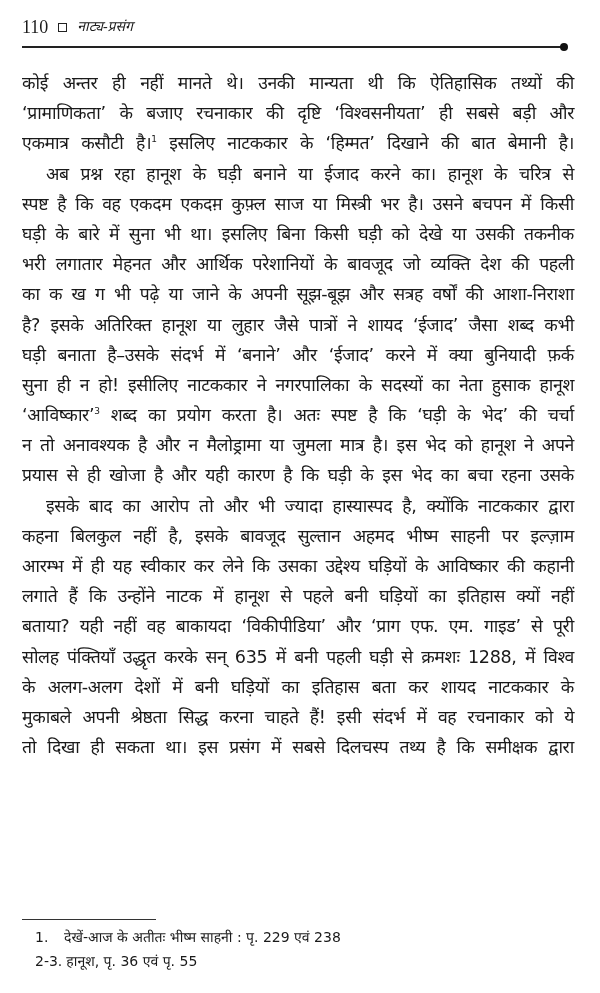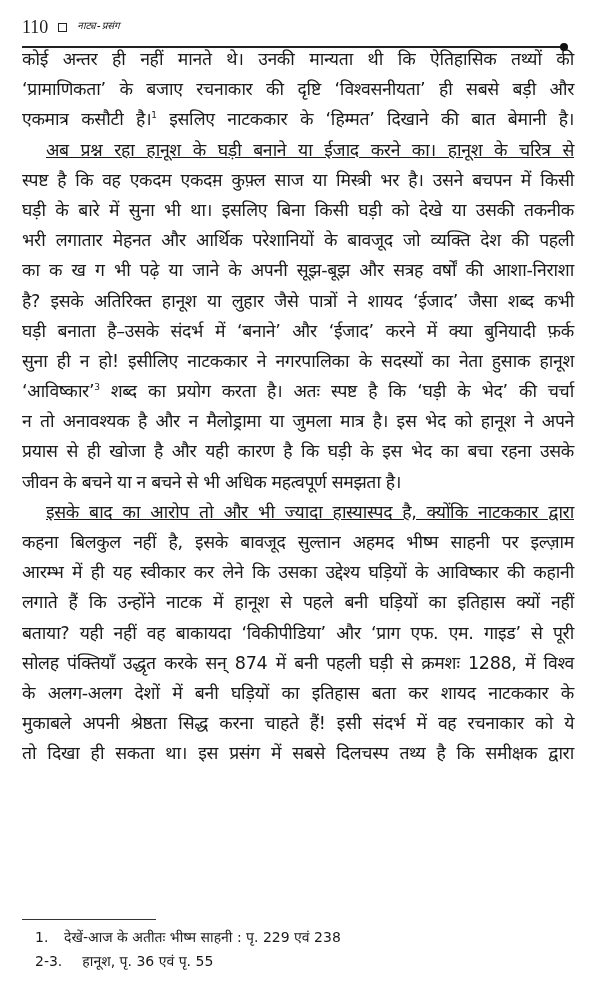--- a/index.html
+++ b/index.html
@@ -36,23 +36,23 @@
       font-size: 18px;
     }
     .head-box {
       display: inline-block;
       width: 9px;
       height: 9px;
       border: 1.4px solid #222;
       box-sizing: border-box;
     }
     .head-title {
-      font-family: Liberation Mono, monospace;
+      font-family: Liberation Serif, serif;
       font-style: italic;
-      font-size: 10px;
+      font-size: 14px;
     }
     .head-rule {
       position: absolute;
       left: 22px;
       top: 46px;
       width: 542px;
       height: 2px;
       background: #222;
     }
     .head-rule-dot {
@@ -60,37 +60,36 @@
       left: 560px;
       top: 43px;
       width: 8px;
       height: 8px;
       border-radius: 50%;
       background: #111;
     }
     .body-text {
       position: absolute;
       left: 22px;
-      top: 44px;
+      top: 68px;
       width: 552px;
     }
     .line {
       display: block;
       height: 30.2px;
       line-height: 30.2px;
       font-size: 17.6px;
       white-space: nowrap;
       text-align: justify;
       text-align-last: justify;
       font-family: "DejaVu Sans", sans-serif;
       letter-spacing: -0.35px;
     }
     .line.indent {
       padding-left: 24px;
-      text-decoration: underline;
     }
     .line.last {
       text-align-last: left;
     }
     sup.fn {
       font-size: 9px;
       line-height: 0;
       vertical-align: 7px;
     }
     .fn-rule {
@@ -120,21 +119,21 @@
     }
     .footnote.first .fn-num {
       width: 42px;
       padding-left: 13px;
       box-sizing: border-box;
     }
     .footnote.second {
       padding-left: 13px;
     }
     .footnote.second .fn-num {
-      margin-right: 20px;
+      margin-right: 4px;
       text-align: right;
     }
   </style>
 </head>
 <body>
 
 <div class="page">
 
   <div class="running-head">
     <span class="page-number">110</span>
@@ -152,27 +151,26 @@
     <span class="line">स्पष्ट है कि वह एकदम एकदम़ कुफ़्ल साज या मिस्त्री भर है। उसने बचपन में किसी</span>
     <span class="line">घड़ी के बारे में सुना भी था। इसलिए बिना किसी घड़ी को देखे या उसकी तकनीक</span>
     <span class="line">भरी लगातार मेहनत और आर्थिक परेशानियों के बावजूद जो व्यक्ति देश की पहली</span>
     <span class="line">का क ख ग भी पढ़े या जाने के अपनी सूझ-बूझ और सत्रह वर्षों की आशा-निराशा</span>
     <span class="line">है? इसके अतिरिक्त हानूश या लुहार जैसे पात्रों ने शायद ‘ईजाद’ जैसा शब्द कभी</span>
     <span class="line">घड़ी बनाता है–उसके संदर्भ में ‘बनाने’ और ‘ईजाद’ करने में क्या बुनियादी फ़र्क</span>
     <span class="line">सुना ही न हो! इसीलिए नाटककार ने नगरपालिका के सदस्यों का नेता हुसाक हानूश</span>
     <span class="line"><span>‘आविष्कार’</span><sup class="fn">3</sup><span> शब्द का प्रयोग करता है। अतः स्पष्ट है कि ‘घड़ी के भेद’ की चर्चा</span></span>
     <span class="line">न तो अनावश्यक है और न मैलोड्रामा या जुमला मात्र है। इस भेद को हानूश ने अपने</span>
     <span class="line">प्रयास से ही खोजा है और यही कारण है कि घड़ी के इस भेद का बचा रहना उसके</span>
-    <span class="line last">जीवन के बचने या न बचने से भी अधिक महत्वपूर्ण समझता है।</span>
     <span class="line indent">इसके बाद का आरोप तो और भी ज्यादा हास्यास्पद है, क्योंकि नाटककार द्वारा</span>
     <span class="line">कहना बिलकुल नहीं है, इसके बावजूद सुल्तान अहमद भीष्म साहनी पर इल्ज़ाम</span>
     <span class="line">आरम्भ में ही यह स्वीकार कर लेने कि उसका उद्देश्य घड़ियों के आविष्कार की कहानी</span>
     <span class="line">लगाते हैं कि उन्होंने नाटक में हानूश से पहले बनी घड़ियों का इतिहास क्यों नहीं</span>
     <span class="line">बताया? यही नहीं वह बाकायदा ‘विकीपीडिया’ और ‘प्राग एफ. एम. गाइड’ से पूरी</span>
-    <span class="line">सोलह पंक्तियाँ उद्धृत करके सन् 874 में बनी पहली घड़ी से क्रमशः 1288, में विश्व</span>
+    <span class="line">सोलह पंक्तियाँ उद्धृत करके सन् 635 में बनी पहली घड़ी से क्रमशः 1288, में विश्व</span>
     <span class="line">के अलग-अलग देशों में बनी घड़ियों का इतिहास बता कर शायद नाटककार के</span>
     <span class="line">मुकाबले अपनी श्रेष्ठता सिद्ध करना चाहते हैं! इसी संदर्भ में वह रचनाकार को ये</span>
     <span class="line">तो दिखा ही सकता था। इस प्रसंग में सबसे दिलचस्प तथ्य है कि समीक्षक द्वारा</span>
   </div>
 
   <div class="fn-rule"></div>
 
   <div class="footnotes">
     <div class="footnote first">
       <span class="fn-num">1.</span>

